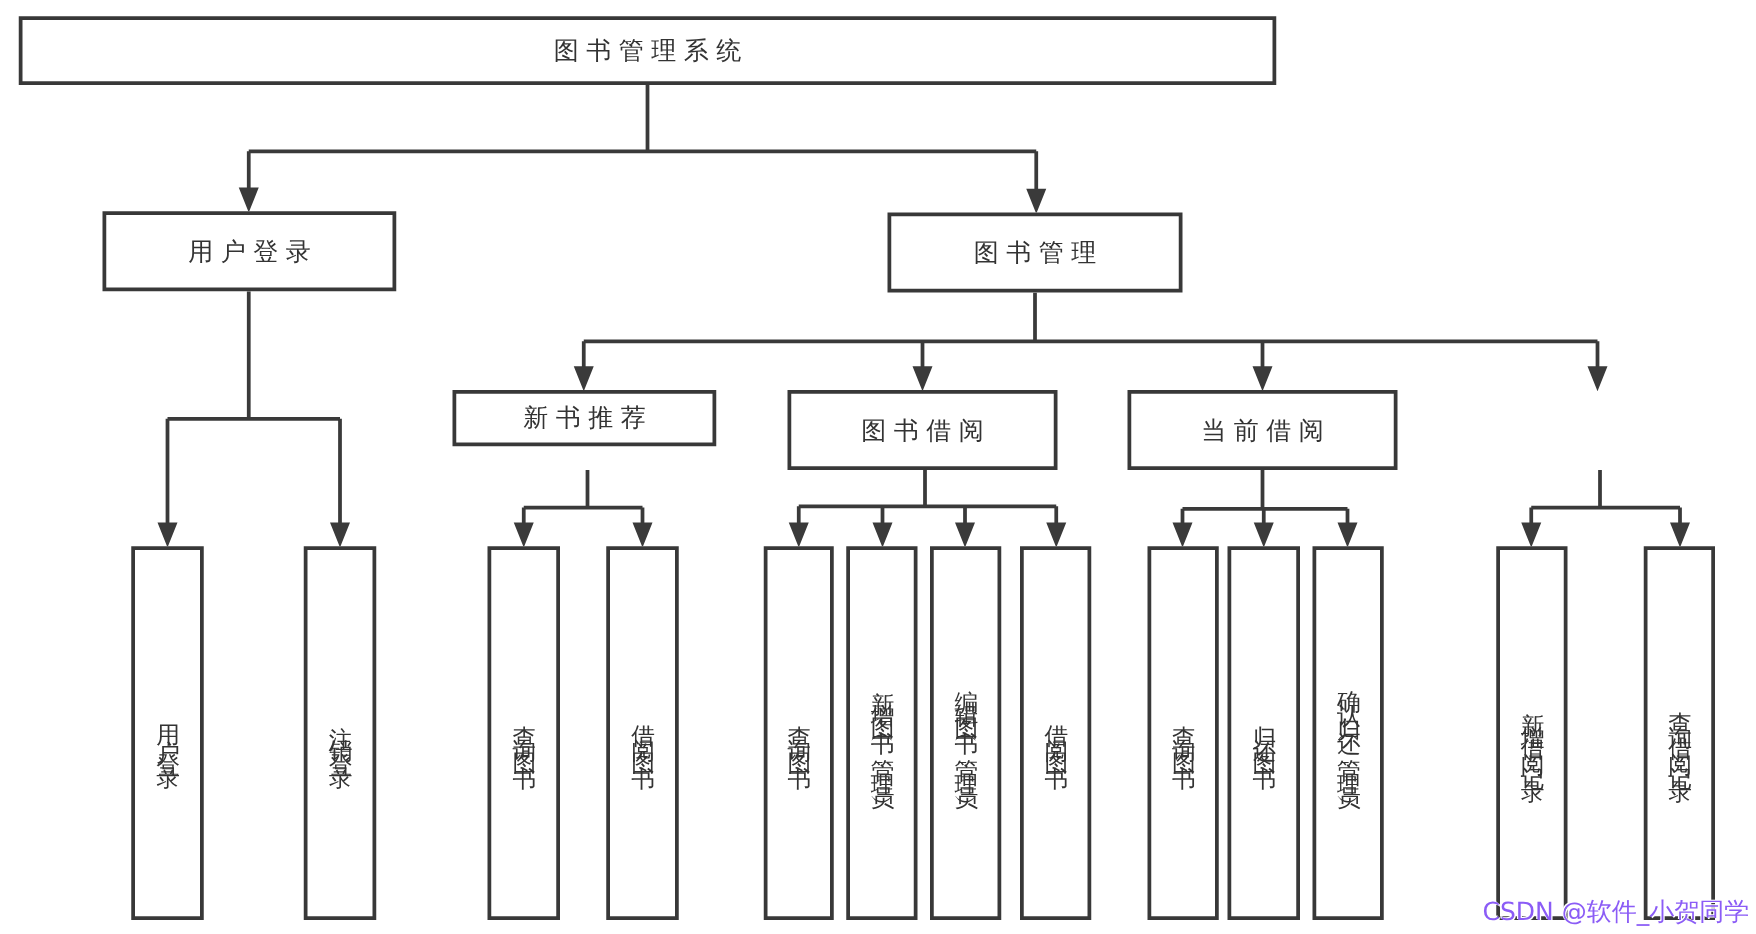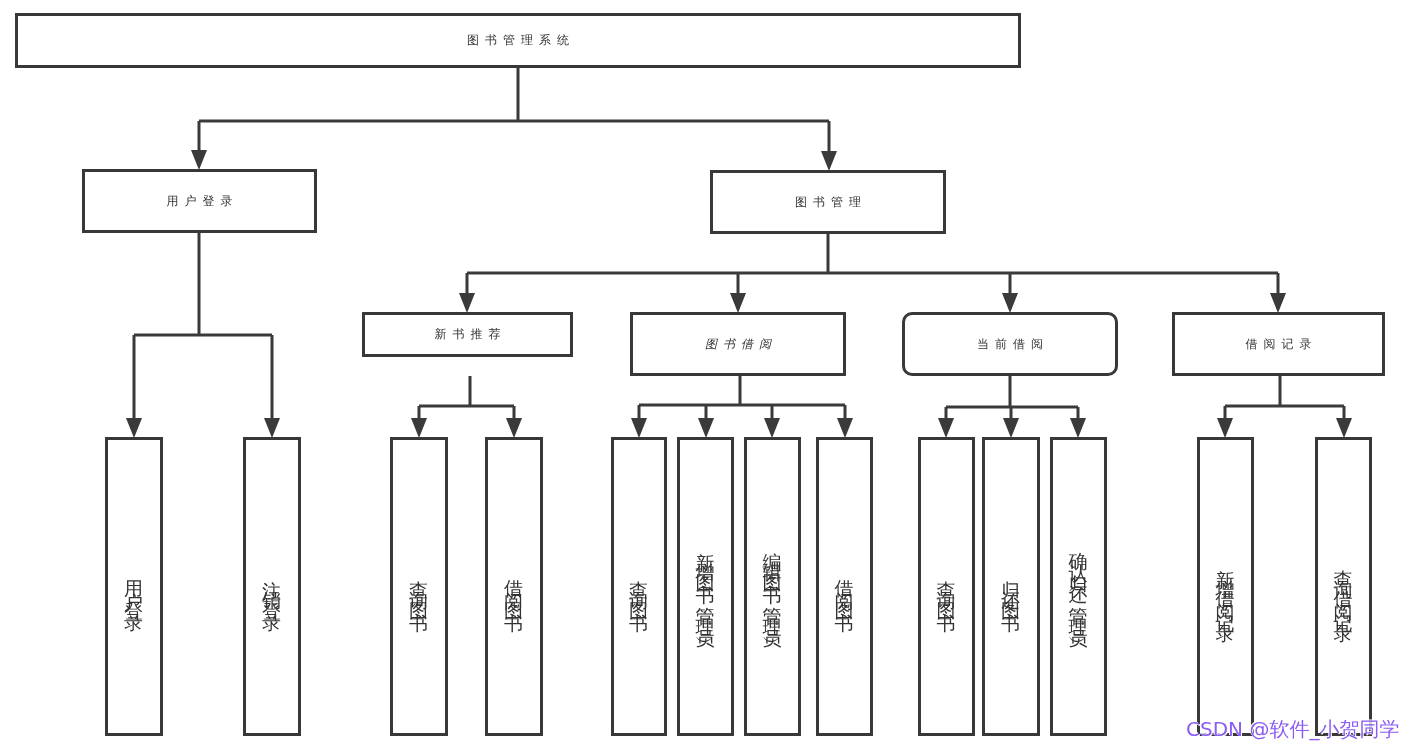--- a/index.html
+++ b/index.html
@@ -21,42 +21,42 @@
     position: absolute;
     box-sizing: border-box;
     border: 3px solid #383838;
     background: #ffffff;
     display: flex;
     align-items: center;
     justify-content: center;
     color: #333333;
   }
   .hlabel {
-    font-size: 12px;
+    font-size: 20px;
     letter-spacing: 6px;
     text-indent: 6px;
     white-space: nowrap;
     color: #333333;
   }
   .vlabel {
     writing-mode: vertical-rl;
     text-orientation: mixed;
     font-size: 19px;
     letter-spacing: 11px;
     line-height: 1;
     color: #333333;
     white-space: nowrap;
   }
   
   .n-root   { left: 15px;   top: 13px;  width: 1006px; height: 55px; }
   .n-l1-a   { left: 82px;   top: 169px; width: 235px;  height: 64px; }
   .n-l1-b   { left: 710px;  top: 170px; width: 236px;  height: 64px; }
   .n-l2-a   { left: 362px;  top: 312px; width: 211px;  height: 45px; }
-  .n-l2-b   { left: 630px;  top: 312px; width: 216px;  height: 64px; font-style: italic; }
-  .n-l2-c   { left: 902px;  top: 312px; width: 216px;  height: 64px; border-radius: 10px; }
+  .n-l2-b   { left: 630px;  top: 312px; width: 216px;  height: 64px; }
+  .n-l2-c   { left: 902px;  top: 312px; width: 216px;  height: 64px; }
   .n-l2-d   { left: 1172px; top: 312px; width: 213px;  height: 64px; }
   .leaf     { top: 437px; height: 299px; }
   .lf-1  { left: 105px;  width: 58px; }
   .lf-2  { left: 243px;  width: 58px; }
   .lf-3  { left: 390px;  width: 58px; }
   .lf-4  { left: 485px;  width: 58px; }
   .lf-5  { left: 611px;  width: 56px; }
   .lf-6  { left: 677px;  width: 57px; }
   .lf-7  { left: 744px;  width: 57px; }
   .lf-8  { left: 816px;  width: 57px; }
@@ -111,23 +111,20 @@
 
   <div class="box n-l2-a">
     <span class="hlabel">新书推荐</span>
   </div>
   <div class="box n-l2-b">
     <span class="hlabel">图书借阅</span>
   </div>
   <div class="box n-l2-c">
     <span class="hlabel">当前借阅</span>
   </div>
-  <div class="box n-l2-d">
-    <span class="hlabel">借阅记录</span>
-  </div>
 
   <div class="box leaf lf-1">
     <span class="vlabel">用户登录</span>
   </div>
   <div class="box leaf lf-2">
     <span class="vlabel">注销登录</span>
   </div>
 
   <div class="box leaf lf-3">
     <span class="vlabel">查询图书</span>

